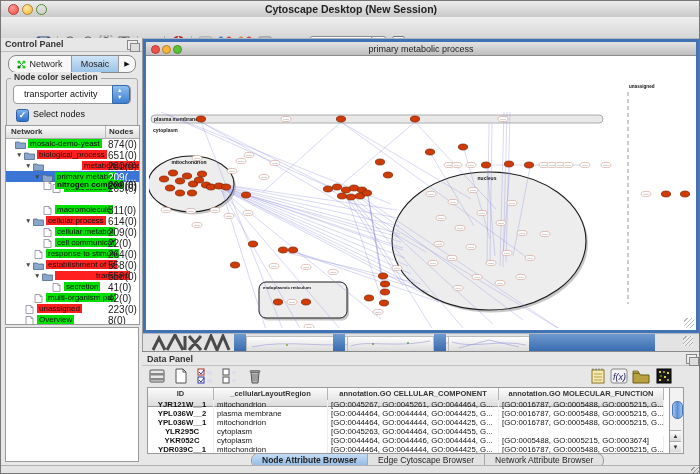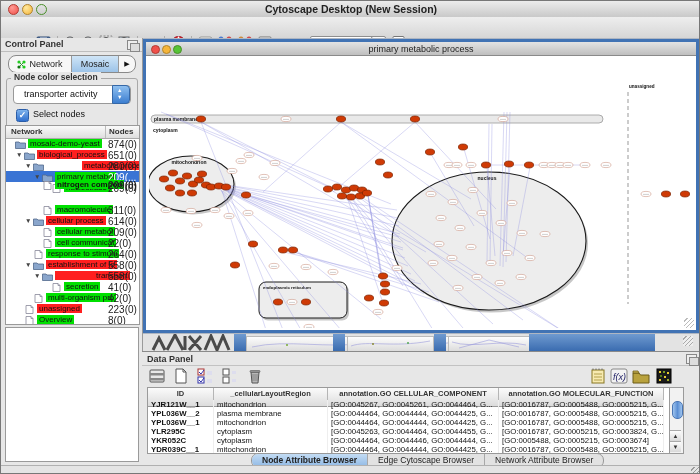--- a/index.html
+++ b/index.html
@@ -91,21 +91,21 @@
   #dp-title{left:5px;top:1.5px;font-size:9px;font-weight:bold;color:#333;}
   .dpi{top:15px;width:18px;height:18px;}
   .dpi svg{width:18px;height:18px;display:block;}
   #dp-table{left:5px;top:35px;width:522px;height:65px;background:#fff;border:1px solid #9a9a9a;overflow:hidden;}
   .dth{position:absolute;top:0;height:19px;background:linear-gradient(#fbfbfb,#dcdcdc);
      border-right:1px solid #b5b5b5;border-bottom:1px solid #9a9a9a;
      font-size:7.5px;font-weight:bold;color:#333;text-align:center;line-height:11px;
      white-space:nowrap;overflow:hidden;box-sizing:border-box;}
   .dtc{position:absolute;height:9px;font-size:7.8px;color:#111;white-space:nowrap;overflow:hidden;
      border-right:1px solid #eee;padding-left:3px;box-sizing:border-box;line-height:9.2px;}
-  .dtc.id{font-weight:bold;}
+  .dtc.id{font-weight:bold;text-align:center;}
   #dp-vscroll{left:527px;top:35px;width:13px;height:65px;background:#f2f2f2;border:1px solid #9a9a9a;}
   #dp-thumb{left:1.5px;top:13px;width:9px;height:16px;border-radius:5px;
      background:linear-gradient(90deg,#9fc4ee,#5b8fd4,#9fc4ee);border:1px solid #4a76b4;}
   .scr-arrow{left:0px;width:11px;height:10px;background:linear-gradient(#fdfdfd,#d8d8d8);
      border-top:1px solid #aaa;font-size:6px;text-align:center;line-height:10px;color:#333;}
   
   #dp-tabs{left:109px;top:101px;height:13px;display:flex;border:1px solid #989898;border-radius:7px;
      overflow:hidden;background:#e2e2e2;}
   .dp-tab{height:13px;padding:0 10px;font-size:8.5px;color:#222;line-height:13px;border-right:1px solid #a8a8a8;}
   .dp-tab.sel{background:linear-gradient(#c3dcf4,#8fb8e4);font-weight:bold;}
@@ -773,21 +773,20 @@
         <div class="dtc" style="left: 66px; width: 114px; top: 21px;">plasma membrane</div>
         <div class="dtc" style="left: 180px; width: 171px; top: 21px;">[GO:0044464, GO:0044444, GO:0044425, G...</div>
         <div class="dtc" style="left: 351px; width: 165px; top: 21px;">[GO:0016787, GO:0005488, GO:0005215, G...</div>
         <div class="dtc id" style="left: 0px; width: 66px; top: 30px;">YPL036W__1</div>
         <div class="dtc" style="left: 66px; width: 114px; top: 30px;">mitochondrion</div>
         <div class="dtc" style="left: 180px; width: 171px; top: 30px;">[GO:0044464, GO:0044444, GO:0044425, G...</div>
         <div class="dtc" style="left: 351px; width: 165px; top: 30px;">[GO:0016787, GO:0005488, GO:0005215, G...</div>
         <div class="dtc id" style="left: 0px; width: 66px; top: 39px;">YLR295C</div>
         <div class="dtc" style="left: 66px; width: 114px; top: 39px;">cytoplasm</div>
         <div class="dtc" style="left: 180px; width: 171px; top: 39px;">[GO:0045263, GO:0044464, GO:0044455, G...</div>
-        <div class="dtc" style="left: 351px; width: 165px; top: 39px;">[GO:0016787, GO:0005215, GO:0003824, G...</div>
         <div class="dtc id" style="left: 0px; width: 66px; top: 48px;">YKR052C</div>
         <div class="dtc" style="left: 66px; width: 114px; top: 48px;">cytoplasm</div>
         <div class="dtc" style="left: 180px; width: 171px; top: 48px;">[GO:0044464, GO:0044446, GO:0044444, G...</div>
         <div class="dtc" style="left: 351px; width: 165px; top: 48px;">[GO:0005488, GO:0005215, GO:0003674]</div>
         <div class="dtc id" style="left: 0px; width: 66px; top: 57px;">YDR039C__1</div>
         <div class="dtc" style="left: 66px; width: 114px; top: 57px;">mitochondrion</div>
         <div class="dtc" style="left: 180px; width: 171px; top: 57px;">[GO:0044464, GO:0044444, GO:0044425, G...</div>
         <div class="dtc" style="left: 351px; width: 165px; top: 57px;">[GO:0016787, GO:0005488, GO:0005215, G...</div>
       </div>
     <div id="dp-vscroll" class="abs">

